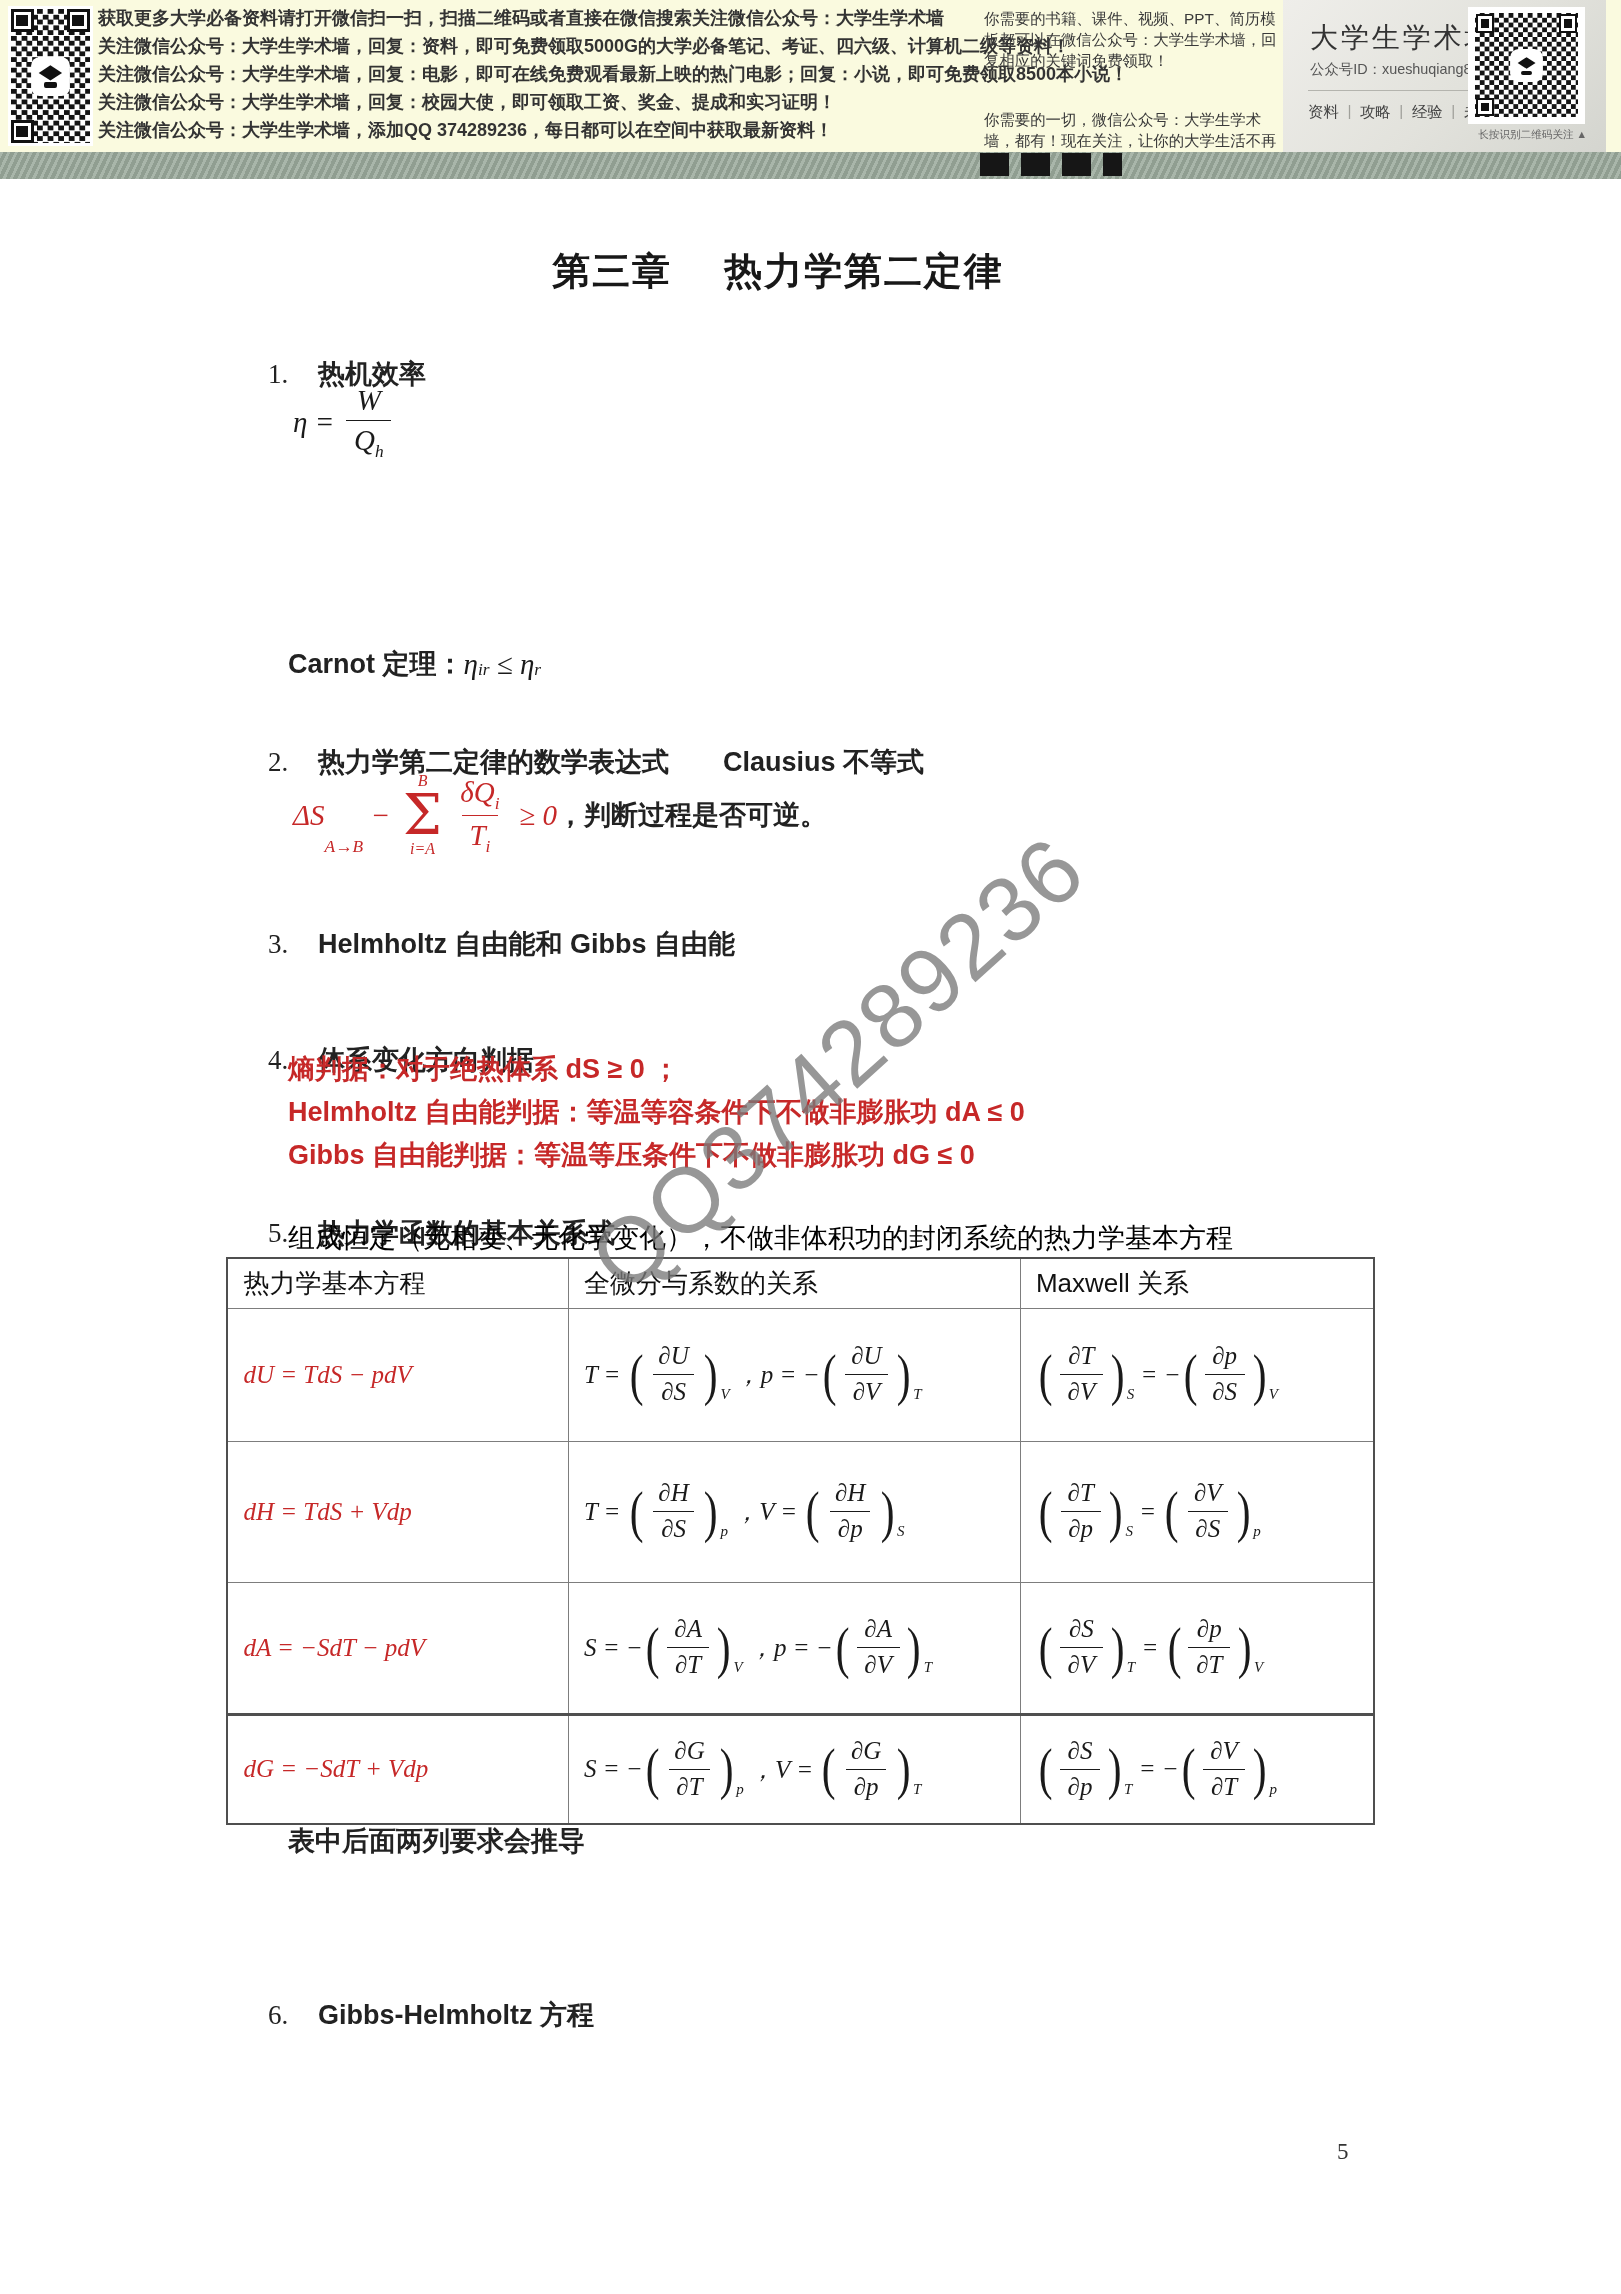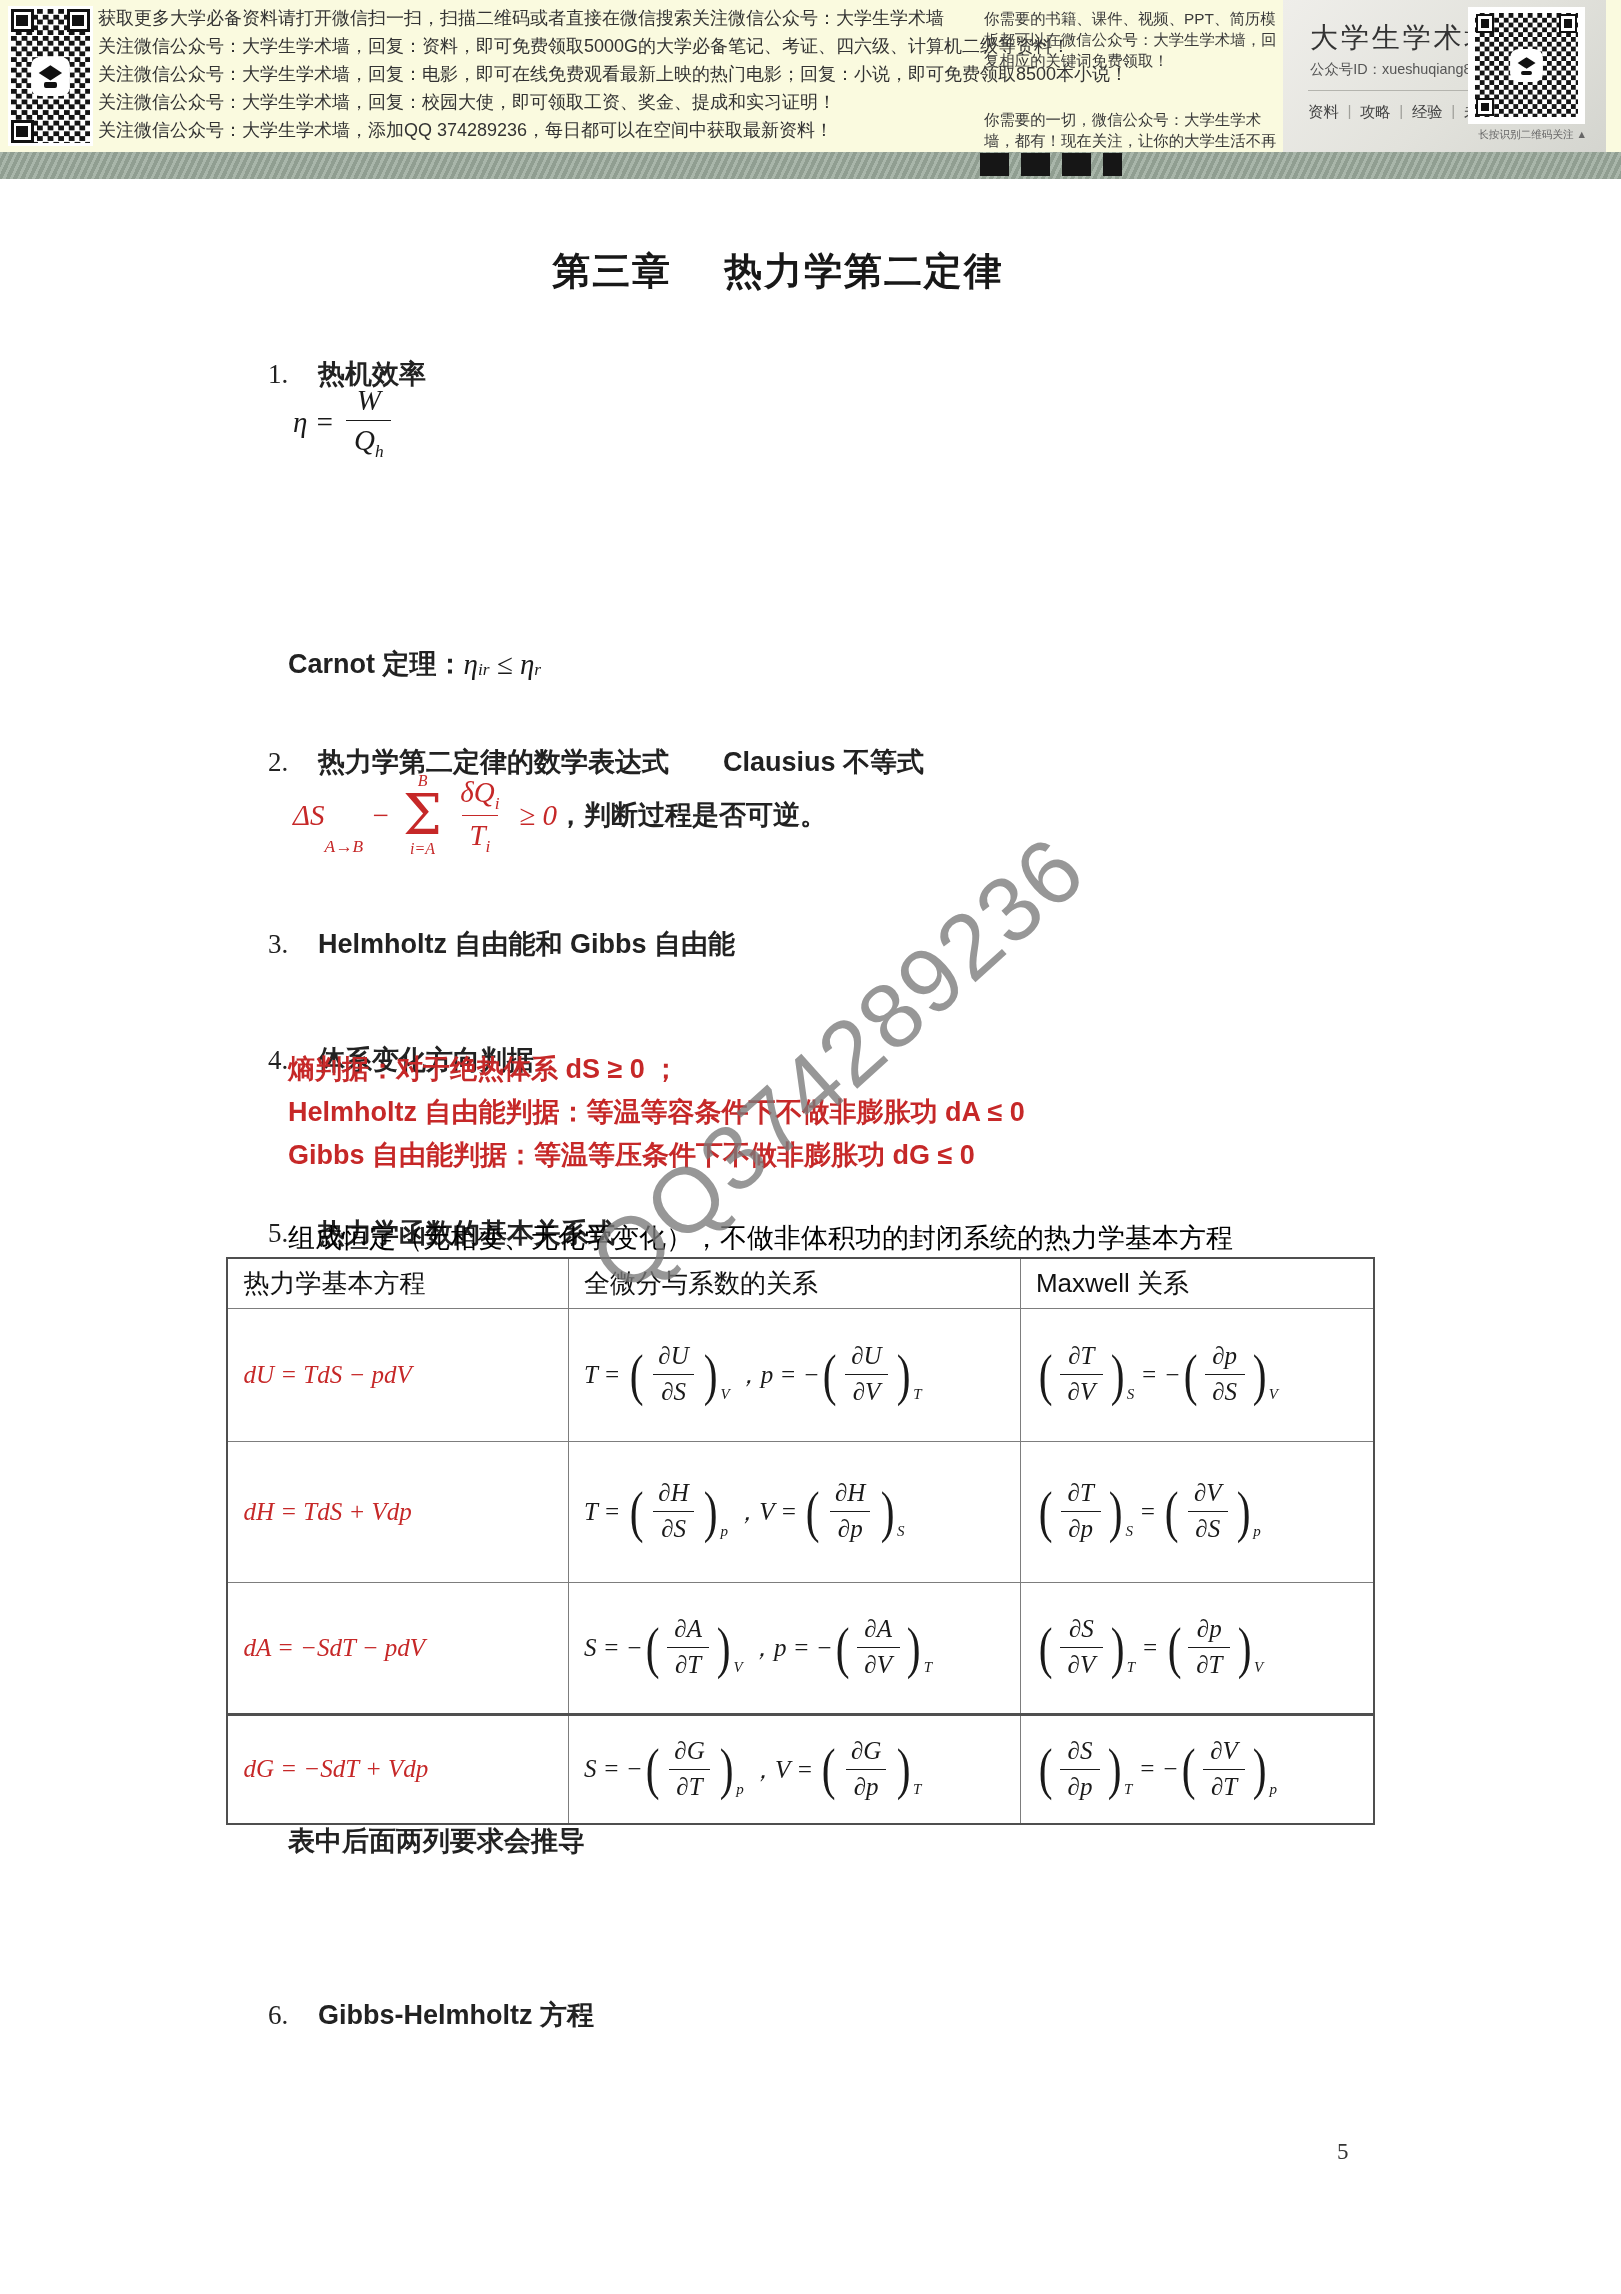--- a/index.html
+++ b/index.html
@@ -2,21 +2,21 @@
 <html><head>
 <meta charset="utf-8">
 <style>
   html,body{margin:0;padding:0;}
   body{background:#ffffff;font-family:"Liberation Serif",serif;}
   #page{position:relative;width:1622px;height:2294px;background:#ffffff;overflow:hidden;}
 
   
   .banner{position:absolute;left:0;top:0;width:1622px;height:152px;background:#fafadf;overflow:hidden;}
   .banner-left-text{position:absolute;left:98px;top:3.8px;width:893px;
-    font-family:"Liberation Sans",sans-serif;font-size:18px;font-weight:400;
+    font-family:"Liberation Sans",sans-serif;font-size:18px;font-weight:700;
     line-height:28px;color:#333;white-space:nowrap;}
   .banner-mid{position:absolute;left:984px;top:7.7px;width:296px;
     font-family:"Liberation Sans",sans-serif;font-size:15.4px;line-height:21px;color:#3a3a3a;}
   .banner-mid .para2{margin-top:38px;}
 
   
   .qr{position:relative;background:#fff;}
   .qr .mods{position:absolute;inset:2.9px;
     background:conic-gradient(#141414 0 25%,#fff 0 50%,#141414 0 75%,#fff 0) 0 0/10.6px 10.6px;}
   .finder{position:absolute;width:17.3px;height:17.3px;border:3.8px solid #111;background:#fff;}

